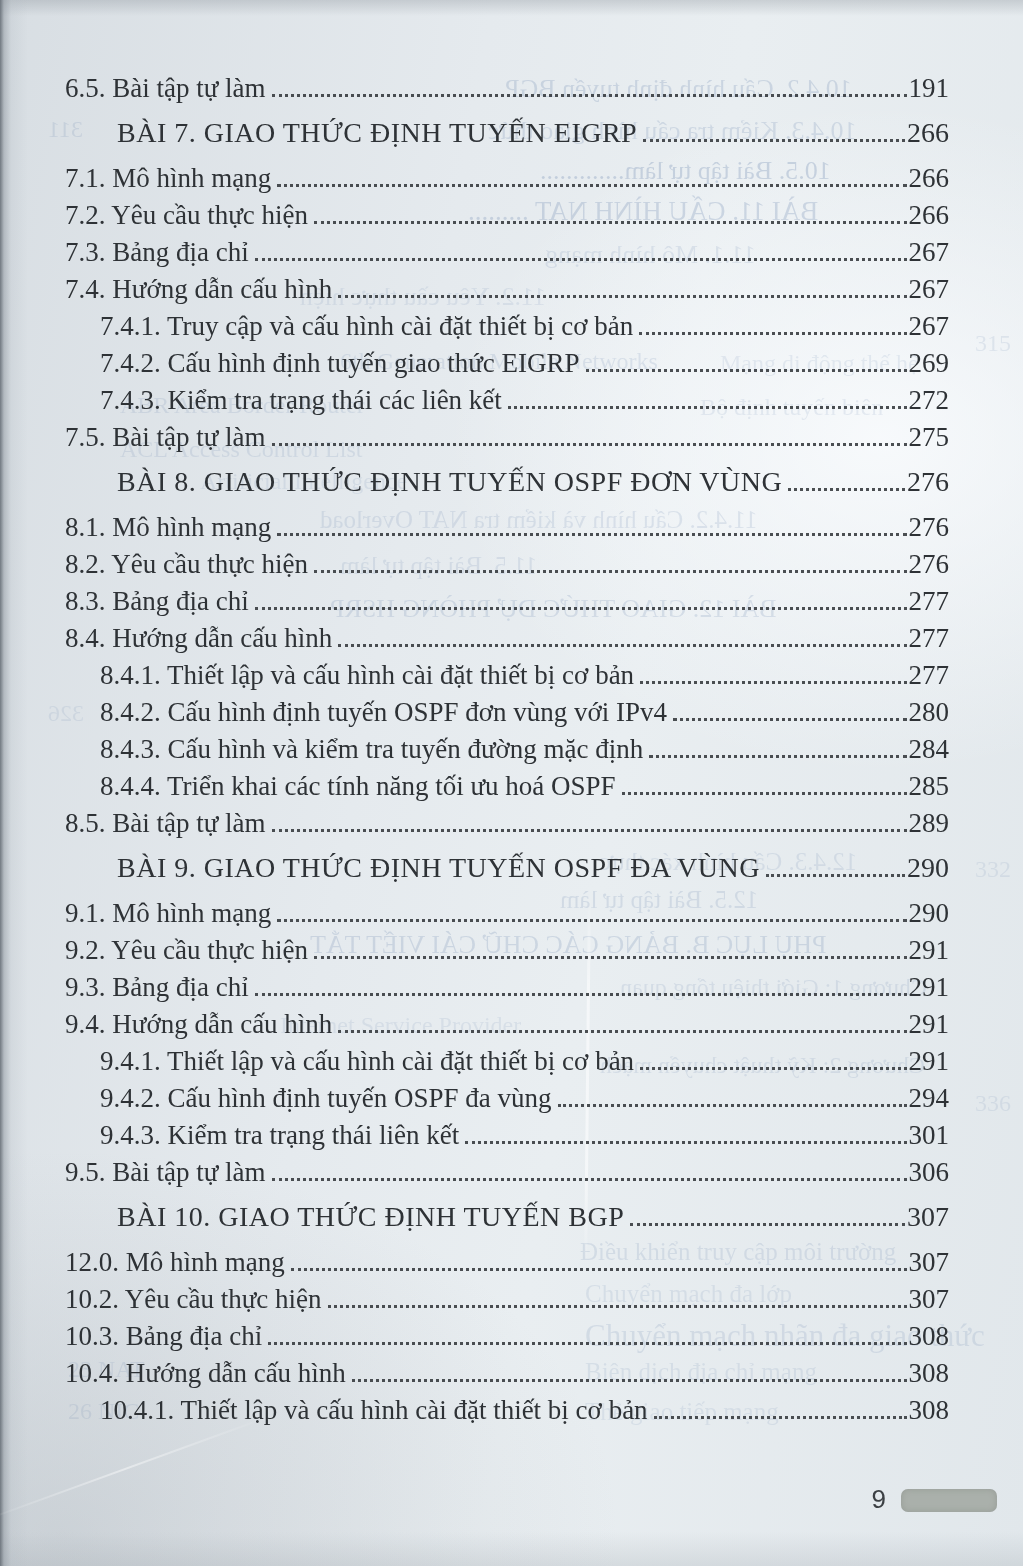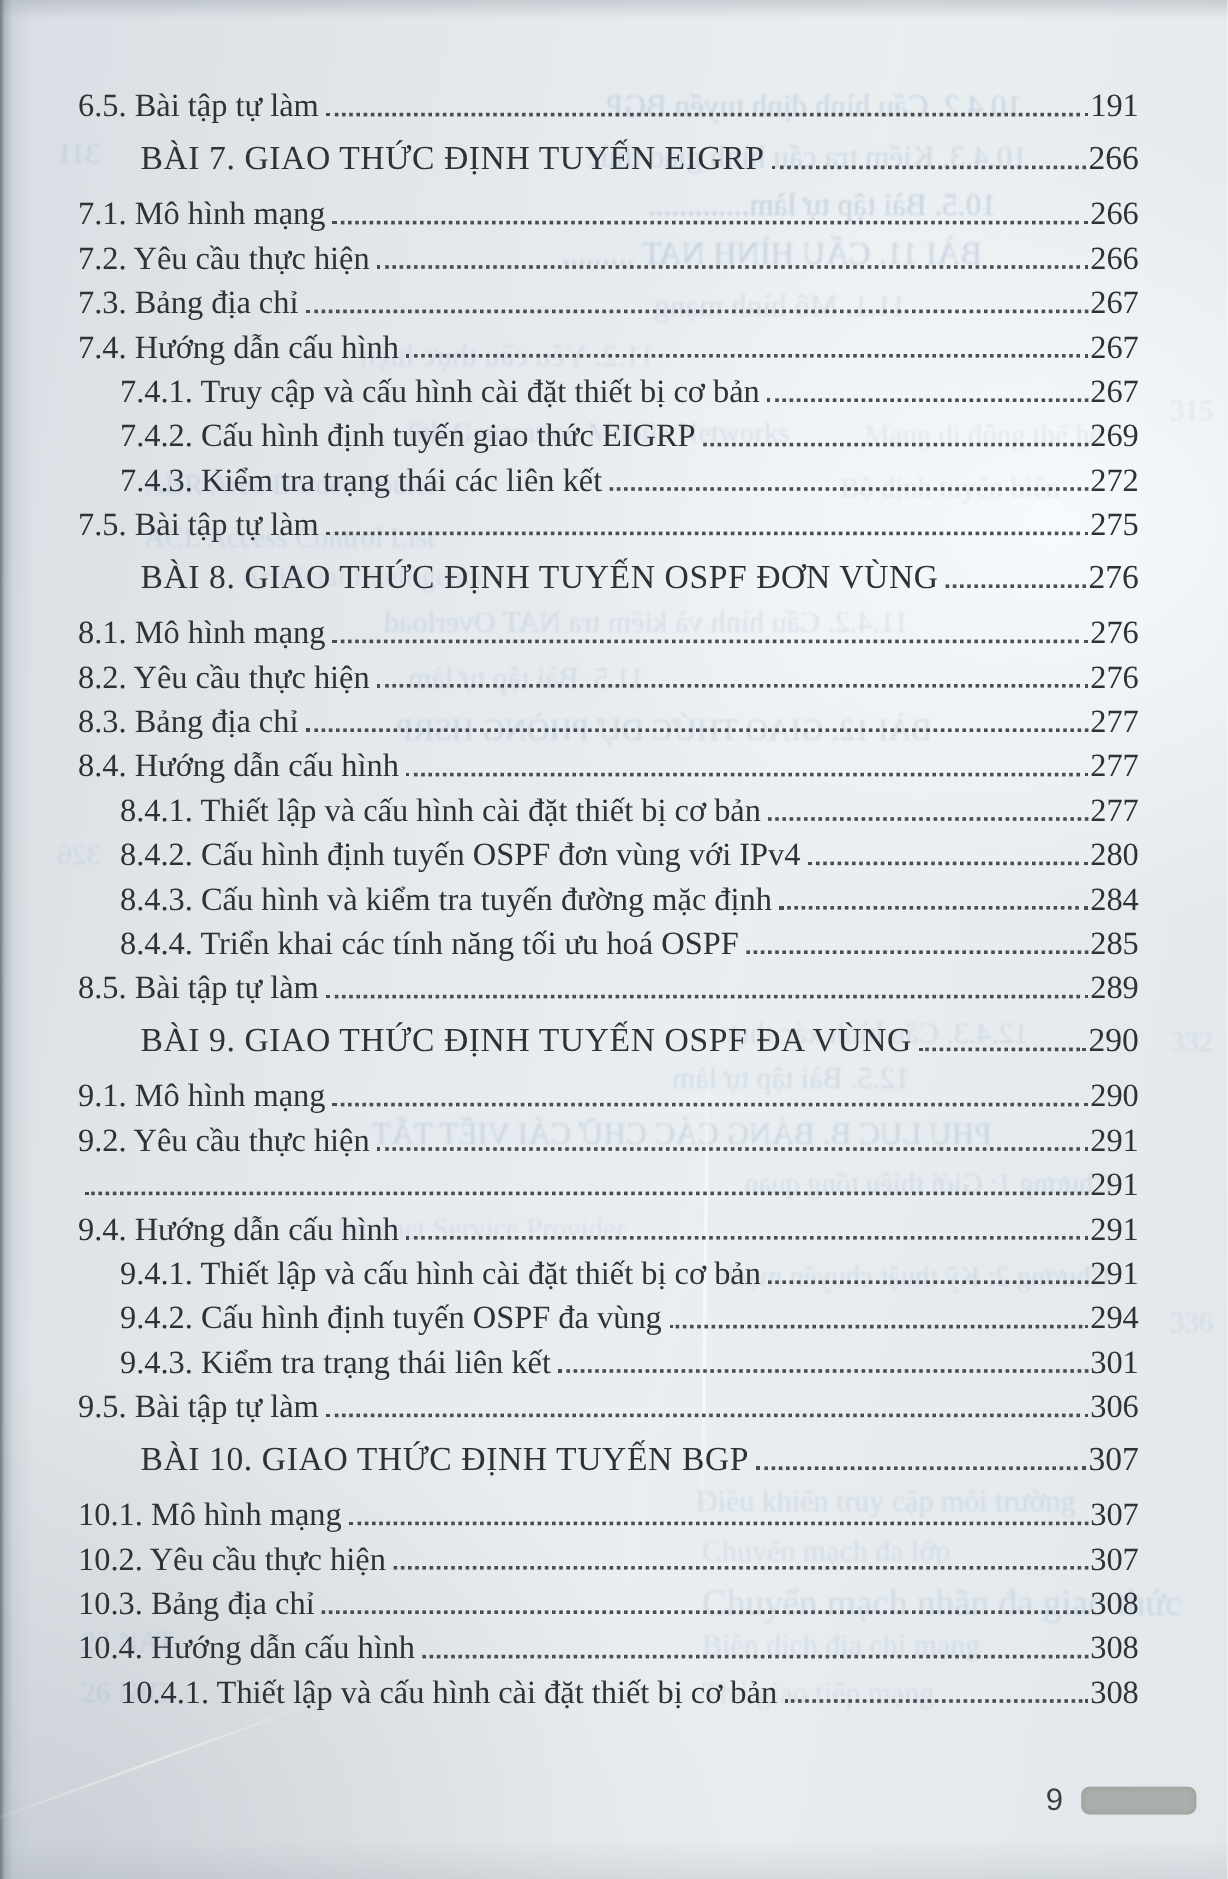--- a/index.html
+++ b/index.html
@@ -224,20 +224,21 @@
       <span class="label">9.1. Mô hình mạng</span>
       <span class="leader"></span>
       <span class="pagenum">290</span>
     </div>
     <div class="row section">
       <span class="label">9.2. Yêu cầu thực hiện</span>
       <span class="leader"></span>
       <span class="pagenum">291</span>
     </div>
     <div class="row section">
+      <span class="label">9.3. Bảng địa chỉ</span>
       <span class="leader"></span>
       <span class="pagenum">291</span>
     </div>
     <div class="row section">
       <span class="label">9.4. Hướng dẫn cấu hình</span>
       <span class="leader"></span>
       <span class="pagenum">291</span>
     </div>
     <div class="row subsection">
       <span class="label">9.4.1. Thiết lập và cấu hình cài đặt thiết bị cơ bản</span>
@@ -258,21 +259,21 @@
       <span class="label">9.5. Bài tập tự làm</span>
       <span class="leader"></span>
       <span class="pagenum">306</span>
     </div>
     <div class="row chapter">
       <span class="label">BÀI 10. GIAO THỨC ĐỊNH TUYẾN BGP</span>
       <span class="leader"></span>
       <span class="pagenum">307</span>
     </div>
     <div class="row section">
-      <span class="label">10.1. Mô hình mạng</span>
+      <span class="label">12.0. Mô hình mạng</span>
       <span class="leader"></span>
       <span class="pagenum">307</span>
     </div>
     <div class="row section">
       <span class="label">10.2. Yêu cầu thực hiện</span>
       <span class="leader"></span>
       <span class="pagenum">307</span>
     </div>
     <div class="row section">
       <span class="label">10.3. Bảng địa chỉ</span>

